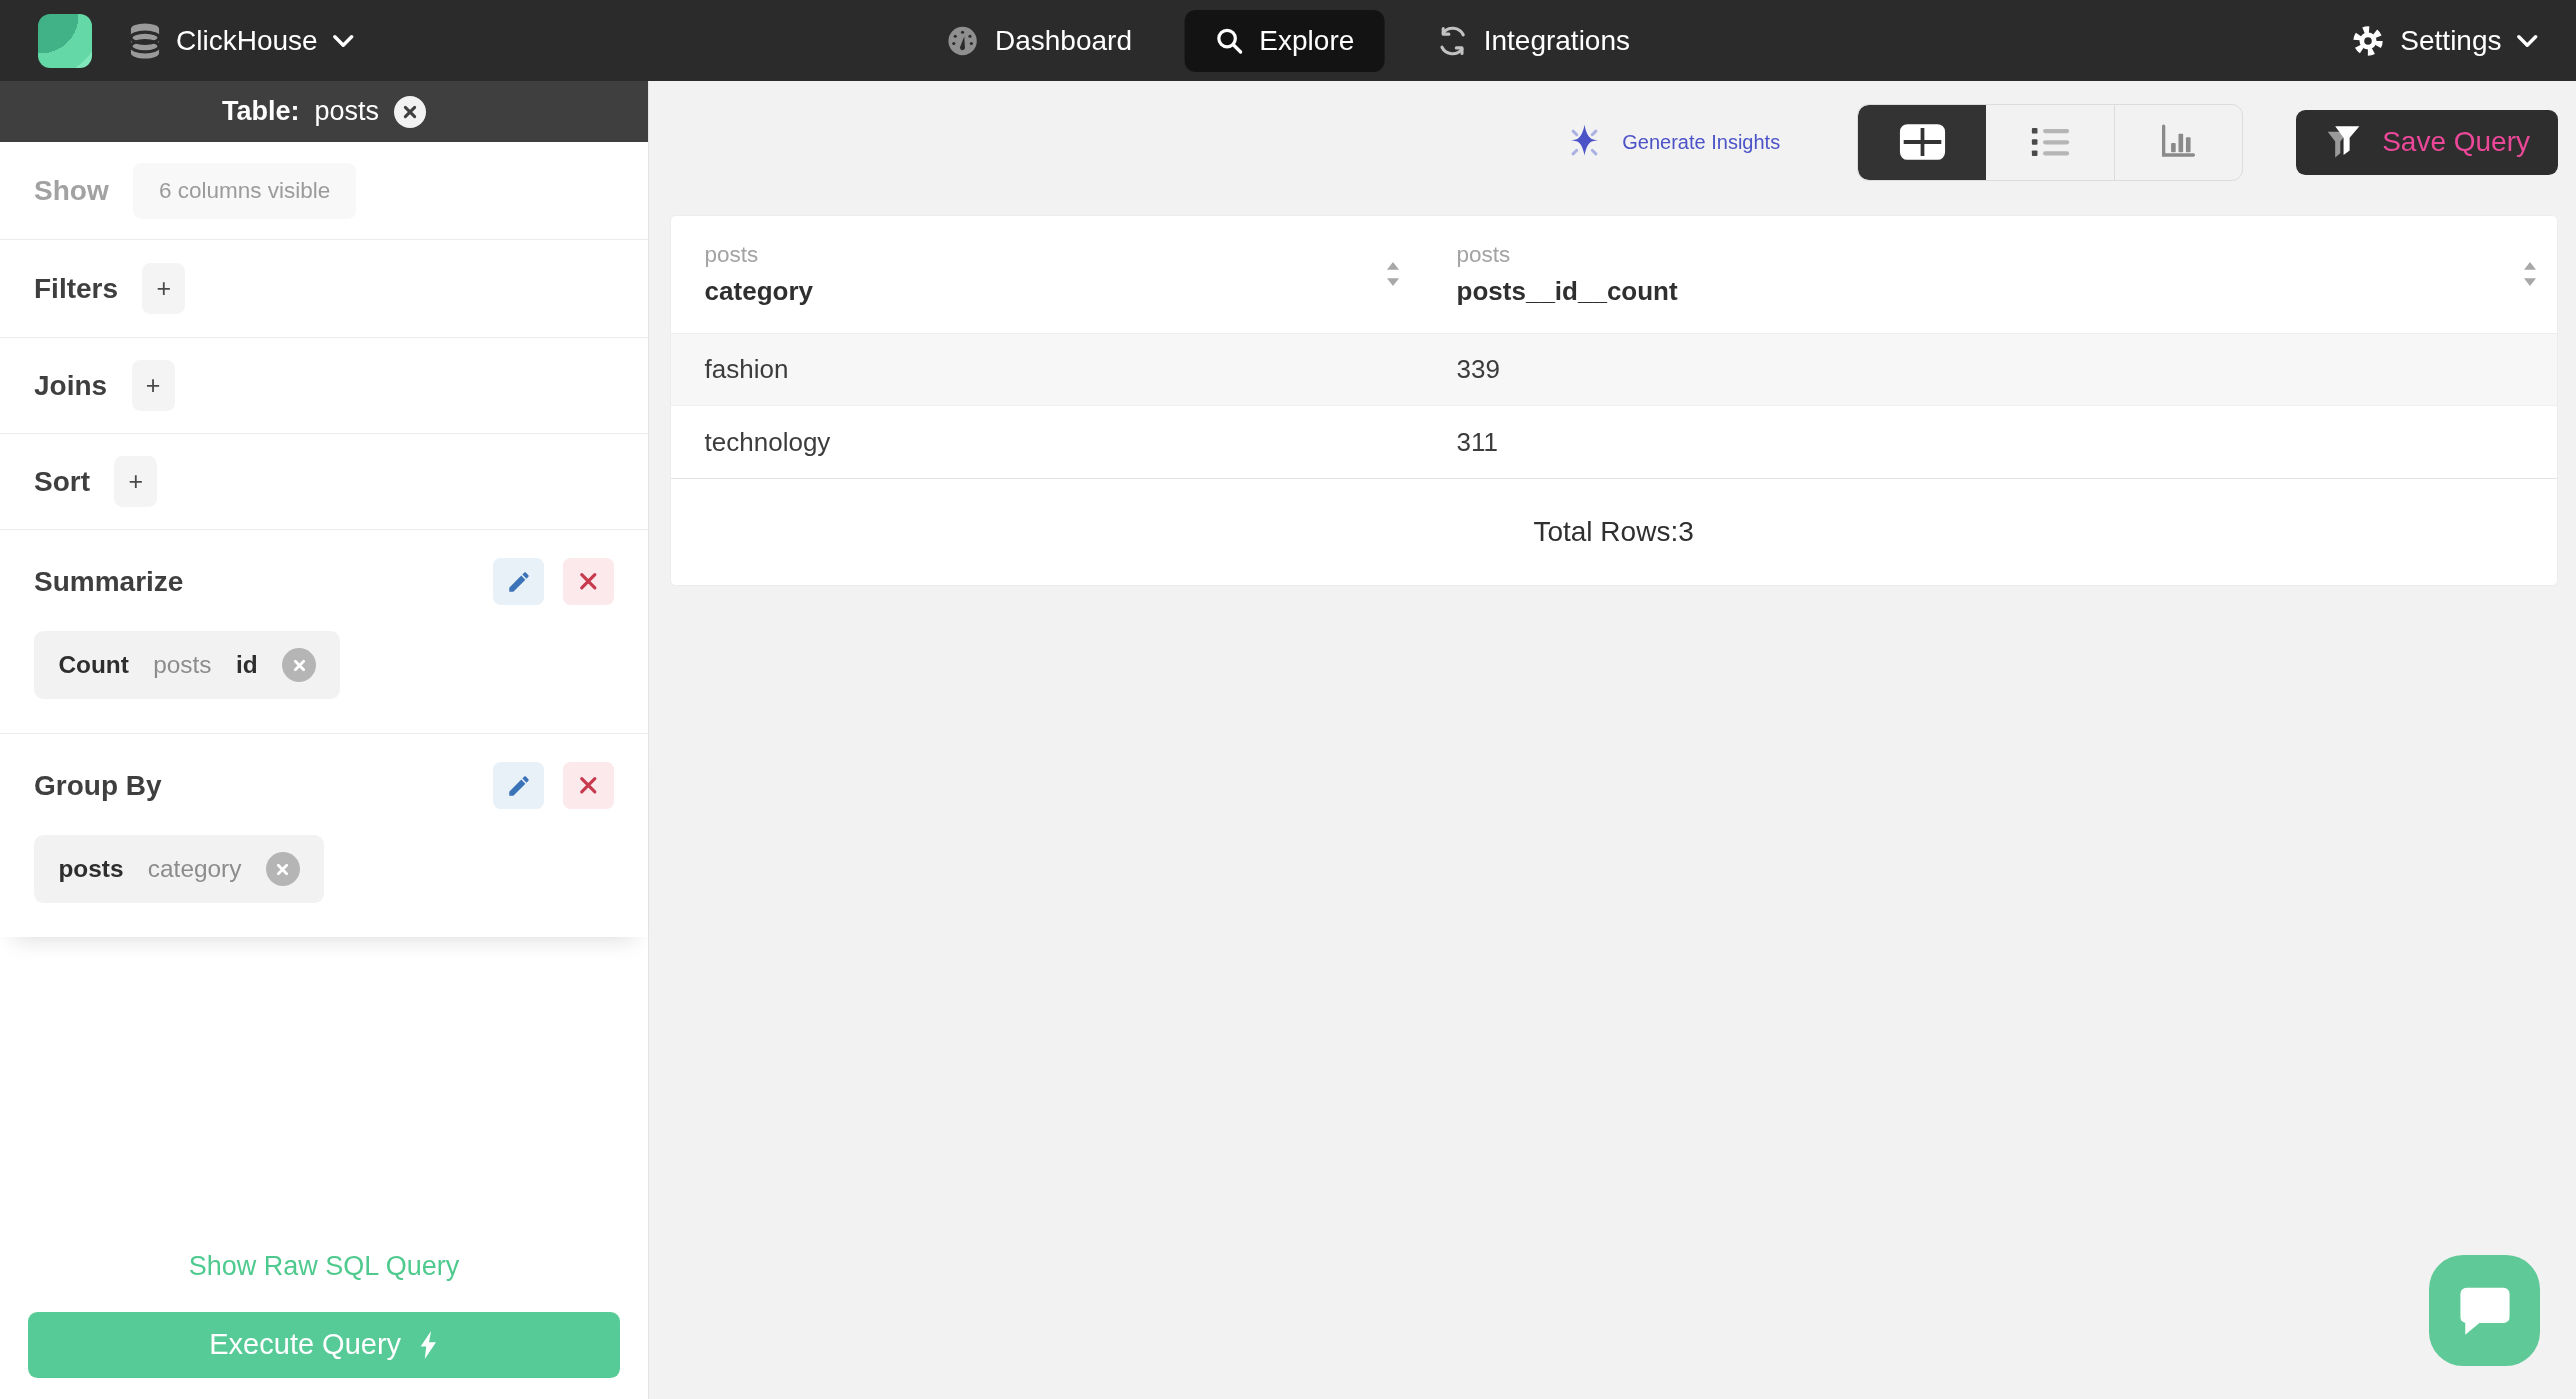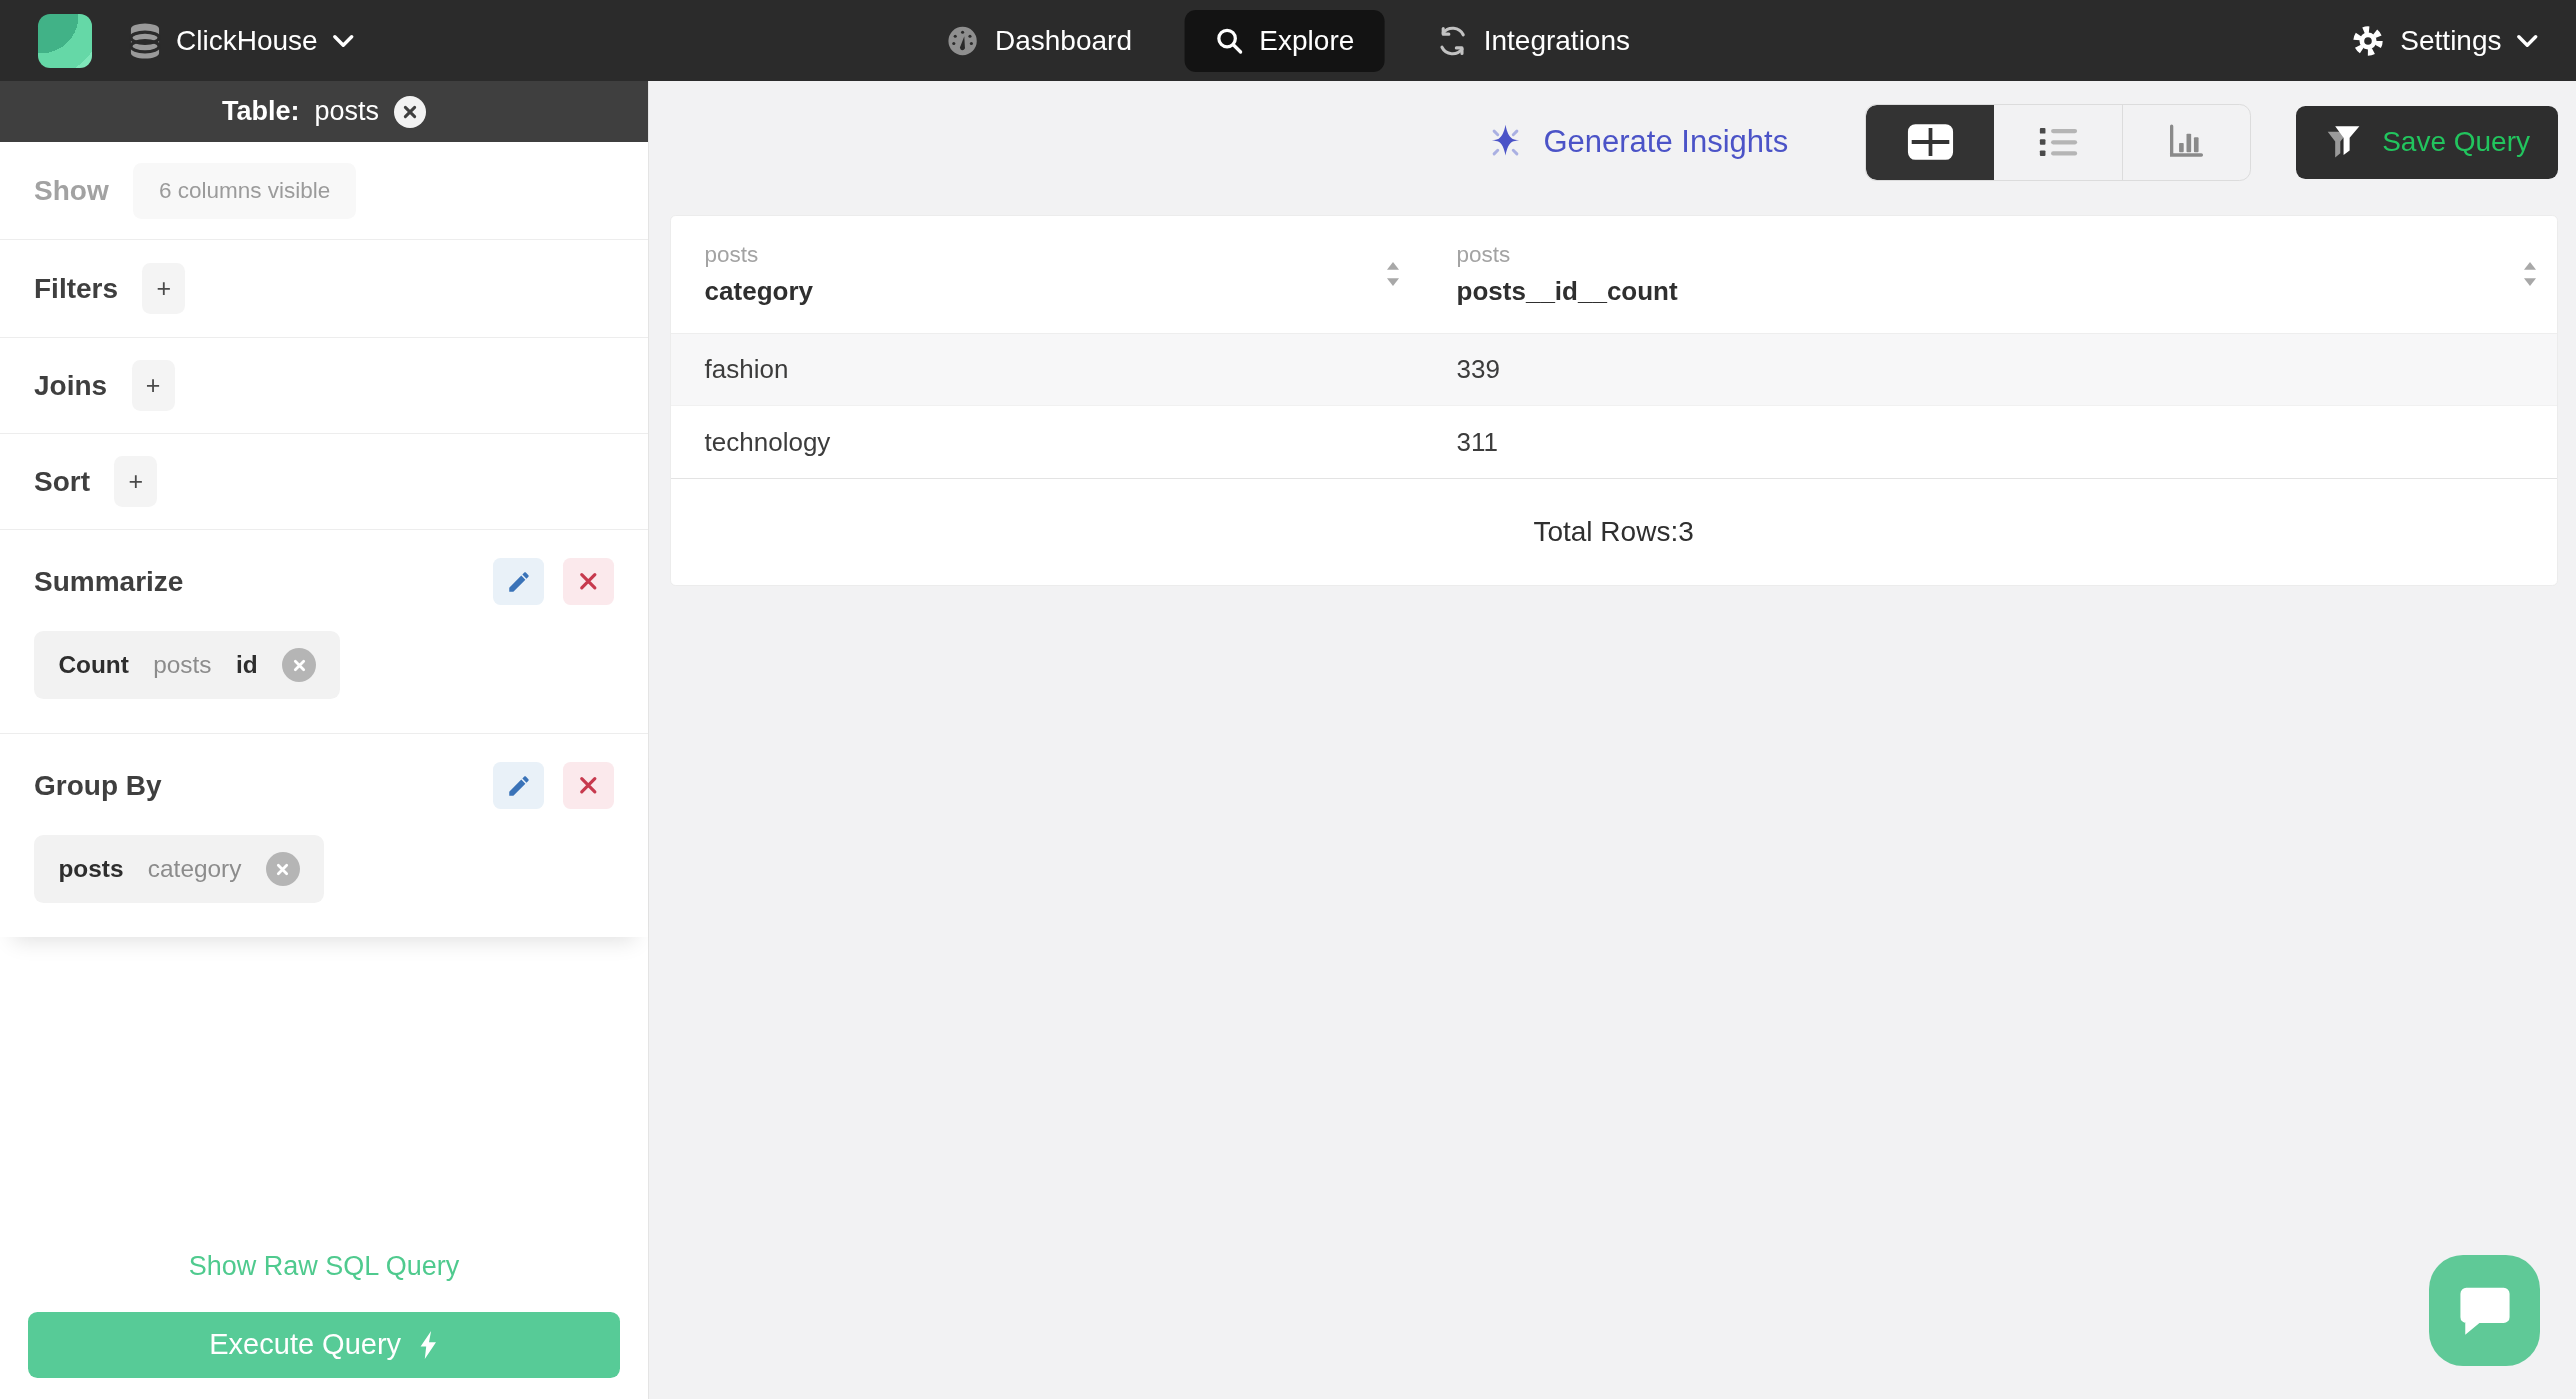--- a/index.html
+++ b/index.html
@@ -54,28 +54,28 @@
   .sb-footer { position:absolute; left:28px; right:28px; bottom:22.5px; text-align:center; }
   .raw-link { display:inline-block; color:#4fca8e; font-size:27px; margin-bottom:30px; cursor:pointer; }
   .exec-btn { width:100%; height:66px; background:#57cb97; border:none; border-radius:9.4px; color:#fff;
               font-size:29px; display:flex; align-items:center; justify-content:center; gap:17px;
               cursor:pointer; font-family:inherit; }
 
   
   .main { position:absolute; left:649px; right:0; top:81px; bottom:0; background:#f2f2f3; }
   .toolbar { position:absolute; top:22.5px; left:0; right:18px; height:77px; display:flex;
              align-items:center; justify-content:flex-end; gap:45px; }
-  .gen-insights { display:flex; align-items:center; gap:17px; color:#4b53c7; font-size:31px;
+  .gen-insights { display:flex; align-items:center; gap:17px; color:#4b53c7; font-size:20px;
                   cursor:pointer; margin-right:32px; }
   .seg-ctrl { display:flex; height:77px; border:0.9px solid #dcdcdc; border-radius:11.3px; background:#f2f2f3; overflow:hidden; }
   .seg { width:128px; display:flex; align-items:center; justify-content:center; cursor:pointer; }
   .seg.active { background:#333; border-radius:11.3px 0 0 11.3px; }
   .seg.bordered { border-left:0.9px solid #dcdcdc; }
-  .save-btn { height:73px; background:#2e2e2e; border:none; border-radius:9.4px; color:#22c55e; font-size:28px;
-              display:flex; align-items:center; gap:17px; padding:0 28px; cursor:pointer; font-family:inherit; }
+  .save-btn { height:65px; background:#2e2e2e; border:none; border-radius:9.4px; color:#ec4899; font-size:28px;
+              display:flex; align-items:center; gap:17px; padding:0 28px; cursor:pointer; font-family:inherit;margin-left:8px; }
 
   .results-card { position:absolute; left:20.6px; top:134px; width:1888px; background:#fff;
                   border:0.9px solid #ececec; border-radius:5.6px; overflow:hidden; }
   .rhead { display:flex; align-items:center; height:118px; border-bottom:0.9px solid #eeeeee; }
   .c1 { width:786px; padding-left:34px; } .c2 { flex:1; }
   .hcell { display:flex; align-items:center; }
   .hcol .small { font-size:22.5px; color:#a3a3a3; margin-bottom:8.4px; }
   .hcol .big { font-size:26px; font-weight:700; color:#2f2f2f; }
   .sorter { margin-left:auto; cursor:pointer; display:flex; }
   .sorter.s1 { margin-right:56px; } .sorter.s2 { margin-right:19px; }

